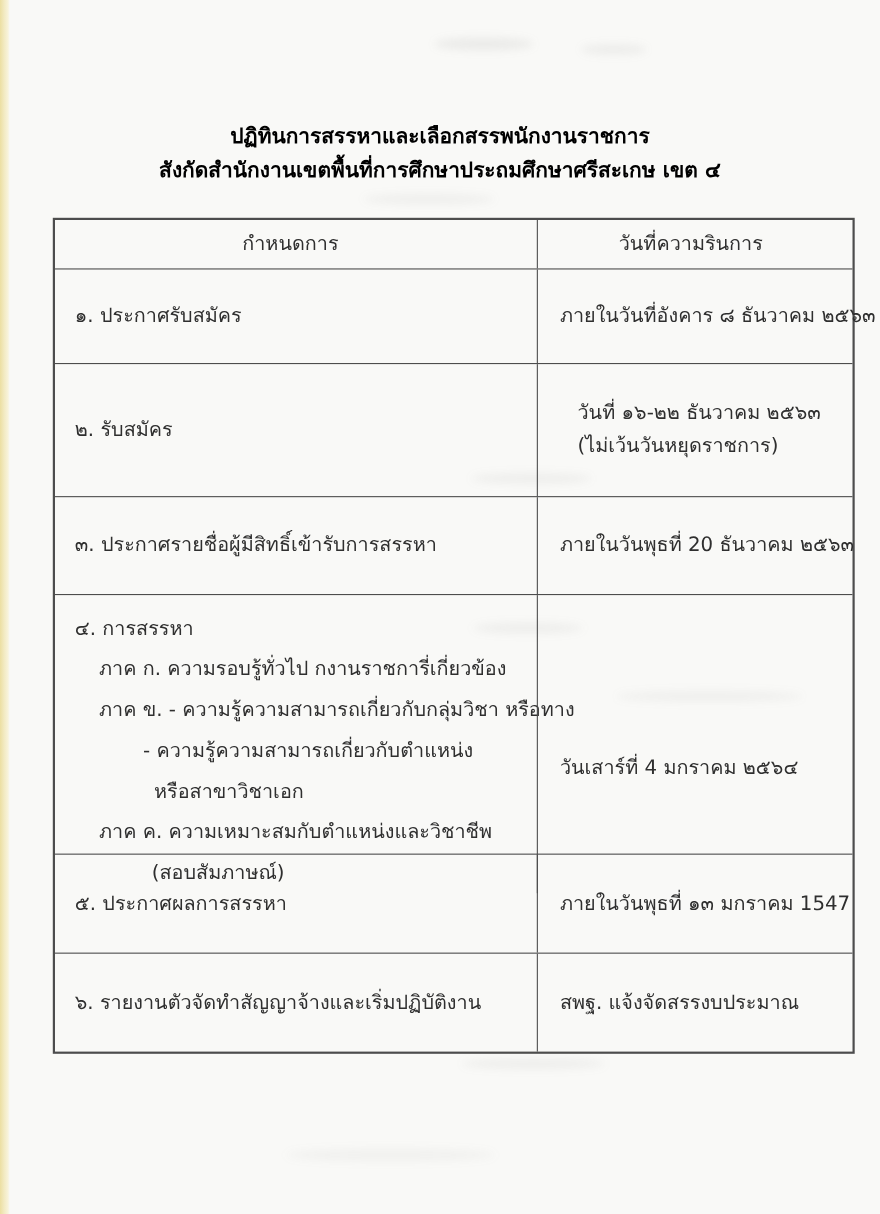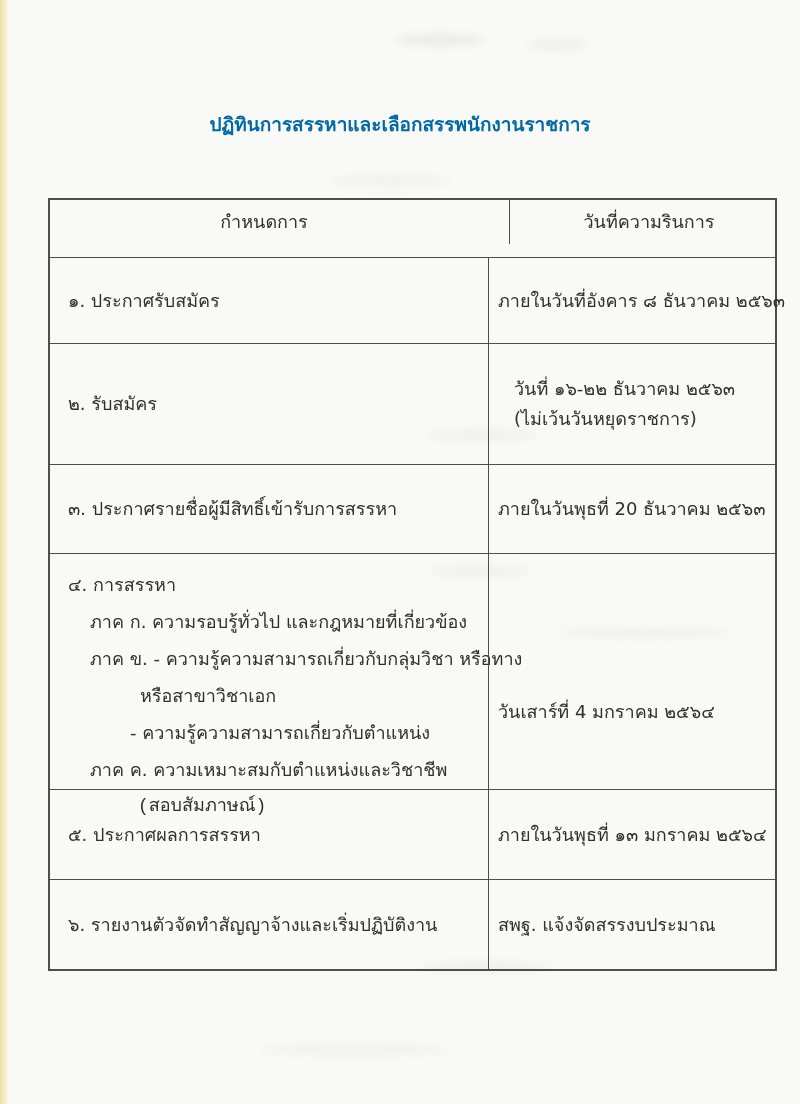--- a/index.html
+++ b/index.html
@@ -29,21 +29,21 @@
   .s5{left:430px;top:566px;width:100px;height:10px;background:rgba(120,120,118,.08);}
   .s6{left:560px;top:628px;width:170px;height:10px;background:rgba(120,120,118,.07);}
   .s7{left:420px;top:962px;width:130px;height:10px;background:rgba(120,120,118,.08);}
   .s8{left:260px;top:1044px;width:190px;height:12px;background:rgba(120,120,118,.06);}
 
   .title{
     position:absolute;top:109px;left:0;right:0;
     text-align:center;
     font-weight:bold;
     font-size:19px;line-height:31px;
-    color:#0369a1;
+    color:#000000;
   }
 
   .tbl{
     position:absolute;left:48px;top:198px;
     width:729px;
     border:2px solid #4d4d4d;
     box-sizing:border-box;
     background:transparent;
   }
   .row{
@@ -51,57 +51,58 @@
     grid-template-columns:438px 287px;
     box-sizing:border-box;
   }
   .row + .row{border-top:1px solid #4d4d4d;}
   .c1,.c2{
     box-sizing:border-box;
     display:flex;flex-direction:column;justify-content:center;
     font-size:18px;line-height:26px;
   }
   .c1{padding-left:18px;padding-right:10px;}
-  .c2{border-left:1px solid #4d4d4d;padding-left:9px;padding-right:8px;}
+  .c2{border-left:1px solid #4d4d4d;padding-left:20px;padding-right:8px;}
   .center{align-items:center;justify-content:center;padding-left:0;}
-  .hdr{height:44px;font-size:18px;gap:21px;}
-  .r1{height:86px;margin-top:13px;}
+  .hdr{height:44px;font-size:18px;}
+  .r1{height:86px;}
   .r2{height:121px;}
   .r3{height:89px;}
   .r4{height:236px;}
   .r5{height:90px;}
   .r6{height:90px;}
   .top{justify-content:center;}
   .r4 .c1{padding-top:12px;line-height:37px;}
   .r4 .c2{padding-top:44px;}
   .ln{white-space:nowrap;}
   .i1{padding-left:22px;}
   .i2{padding-left:62px;}
   .i3{padding-left:72px;}
-  .i4{padding-left:70px;font-family:Liberation Mono, monospace;}
+  .i4{padding-left:70px;}
   .date-sub{margin-left:5px;}
   .r2 .c2 div{margin:2px 16px;}
 </style>
 </head>
 <body>
 
 <div class="page">
   <div class="edge-strip"></div>
 
   <div class="smudge s1"></div>
   <div class="smudge s2"></div>
   <div class="smudge s3"></div>
   <div class="smudge s4"></div>
   <div class="smudge s5"></div>
   <div class="smudge s6"></div>
   <div class="smudge s7"></div>
   <div class="smudge s8"></div>
 
   <div class="title">
     <div>ปฏิทินการสรรหาและเลือกสรรพนักงานราชการ</div>
+    <div>สังกัดสำนักงานเขตพื้นที่การศึกษาประถมศึกษาศรีสะเกษ เขต ๔</div>
   </div>
 
   <div class="tbl">
 
     <div class="row hdr">
       <div class="c1 center">กำหนดการ</div>
       <div class="c2 center">วันที่ความรินการ</div>
     </div>
 
     <div class="row r1">
@@ -128,38 +129,38 @@
         <div class="ln">๓. ประกาศรายชื่อผู้มีสิทธิ์เข้ารับการสรรหา</div>
       </div>
       <div class="c2">
         <div class="ln">ภายในวันพุธที่ 20 ธันวาคม ๒๕๖๓</div>
       </div>
     </div>
 
     <div class="row r4">
       <div class="c1 top">
         <div class="ln">๔. การสรรหา</div>
-        <div class="ln i1">ภาค ก. ความรอบรู้ทั่วไป และกฎหมายที่เกี่ยวข้อง</div>
+        <div class="ln i1">ภาค ก. ความรอบรู้ทั่วไป กงานราชการี่เกี่ยวข้อง</div>
         <div class="ln i1">ภาค ข. - ความรู้ความสามารถเกี่ยวกับกลุ่มวิชา หรือทาง</div>
+        <div class="ln i2">- ความรู้ความสามารถเกี่ยวกับตำแหน่ง</div>
         <div class="ln i3">หรือสาขาวิชาเอก</div>
-        <div class="ln i2">- ความรู้ความสามารถเกี่ยวกับตำแหน่ง</div>
         <div class="ln i1">ภาค ค. ความเหมาะสมกับตำแหน่งและวิชาชีพ</div>
         <div class="ln i4">(สอบสัมภาษณ์)</div>
       </div>
       <div class="c2 top">
         <div class="ln">วันเสาร์ที่ 4 มกราคม ๒๕๖๔</div>
       </div>
     </div>
 
     <div class="row r5">
       <div class="c1">
         <div class="ln">๕. ประกาศผลการสรรหา</div>
       </div>
       <div class="c2">
-        <div class="ln">ภายในวันพุธที่ ๑๓ มกราคม ๒๕๖๔</div>
+        <div class="ln">ภายในวันพุธที่ ๑๓ มกราคม 1547</div>
       </div>
     </div>
 
     <div class="row r6">
       <div class="c1">
         <div class="ln">๖. รายงานตัวจัดทำสัญญาจ้างและเริ่มปฏิบัติงาน</div>
       </div>
       <div class="c2">
         <div class="ln">สพฐ. แจ้งจัดสรรงบประมาณ</div>
       </div>

